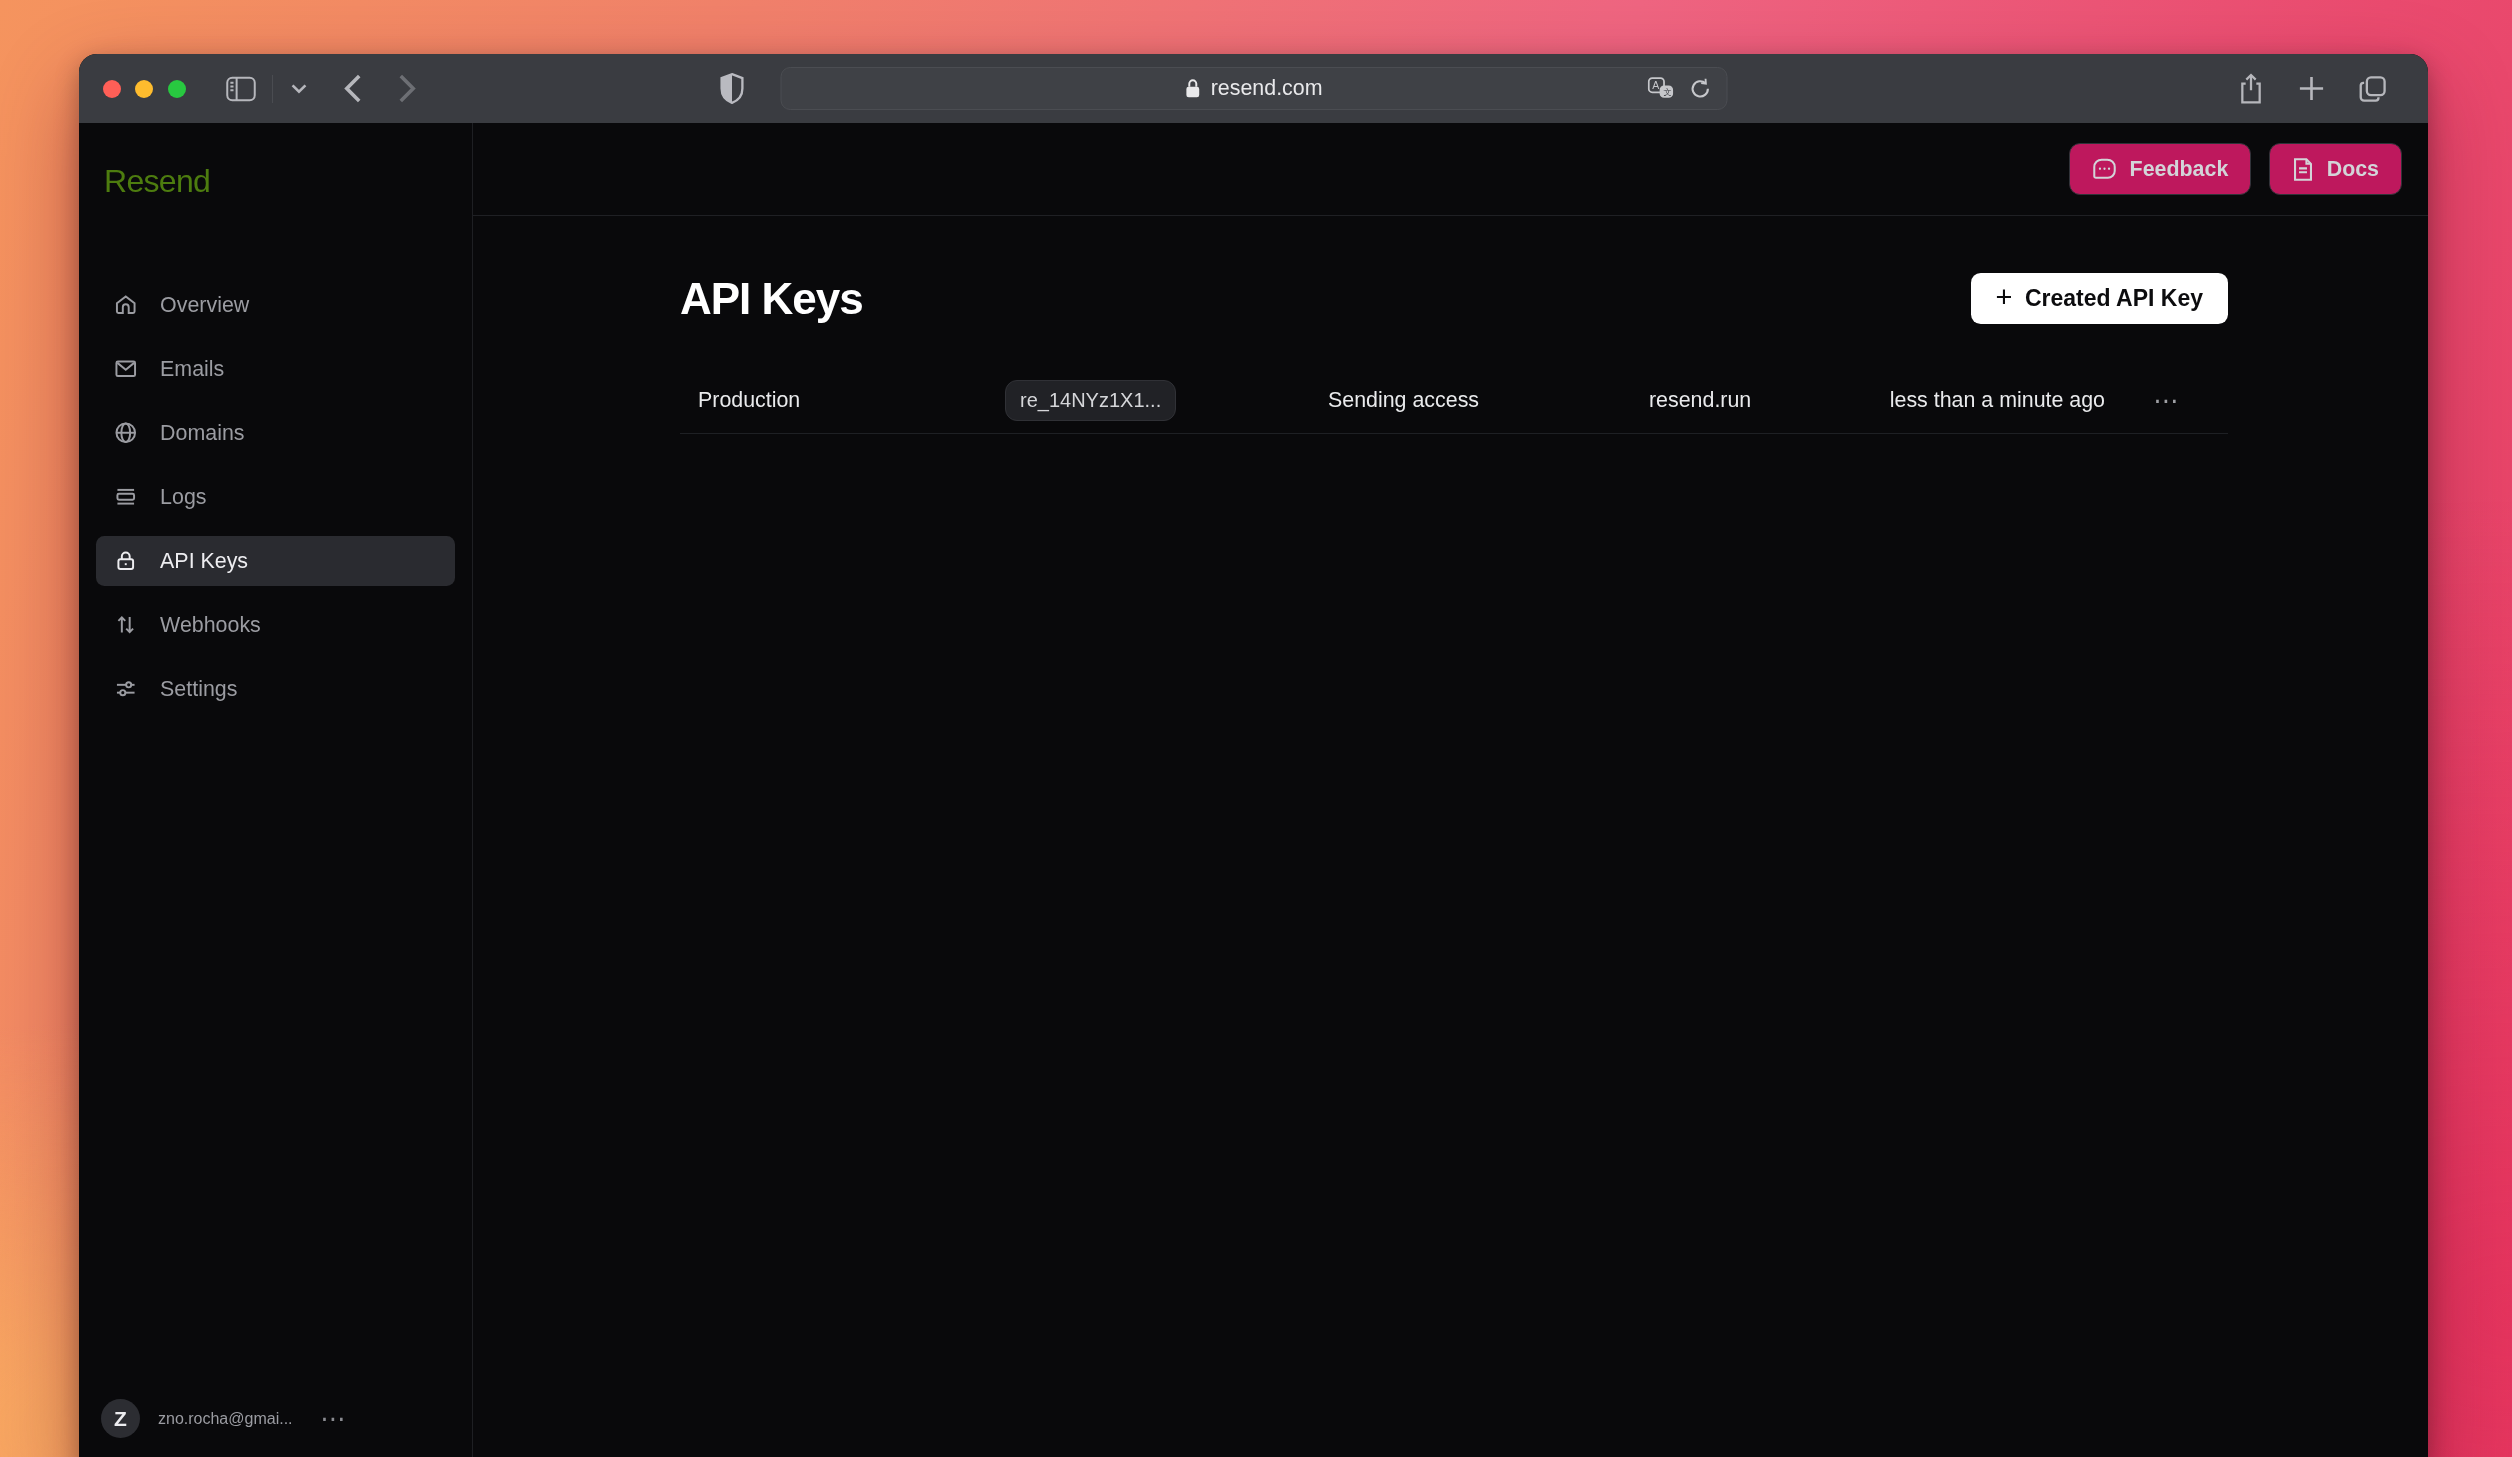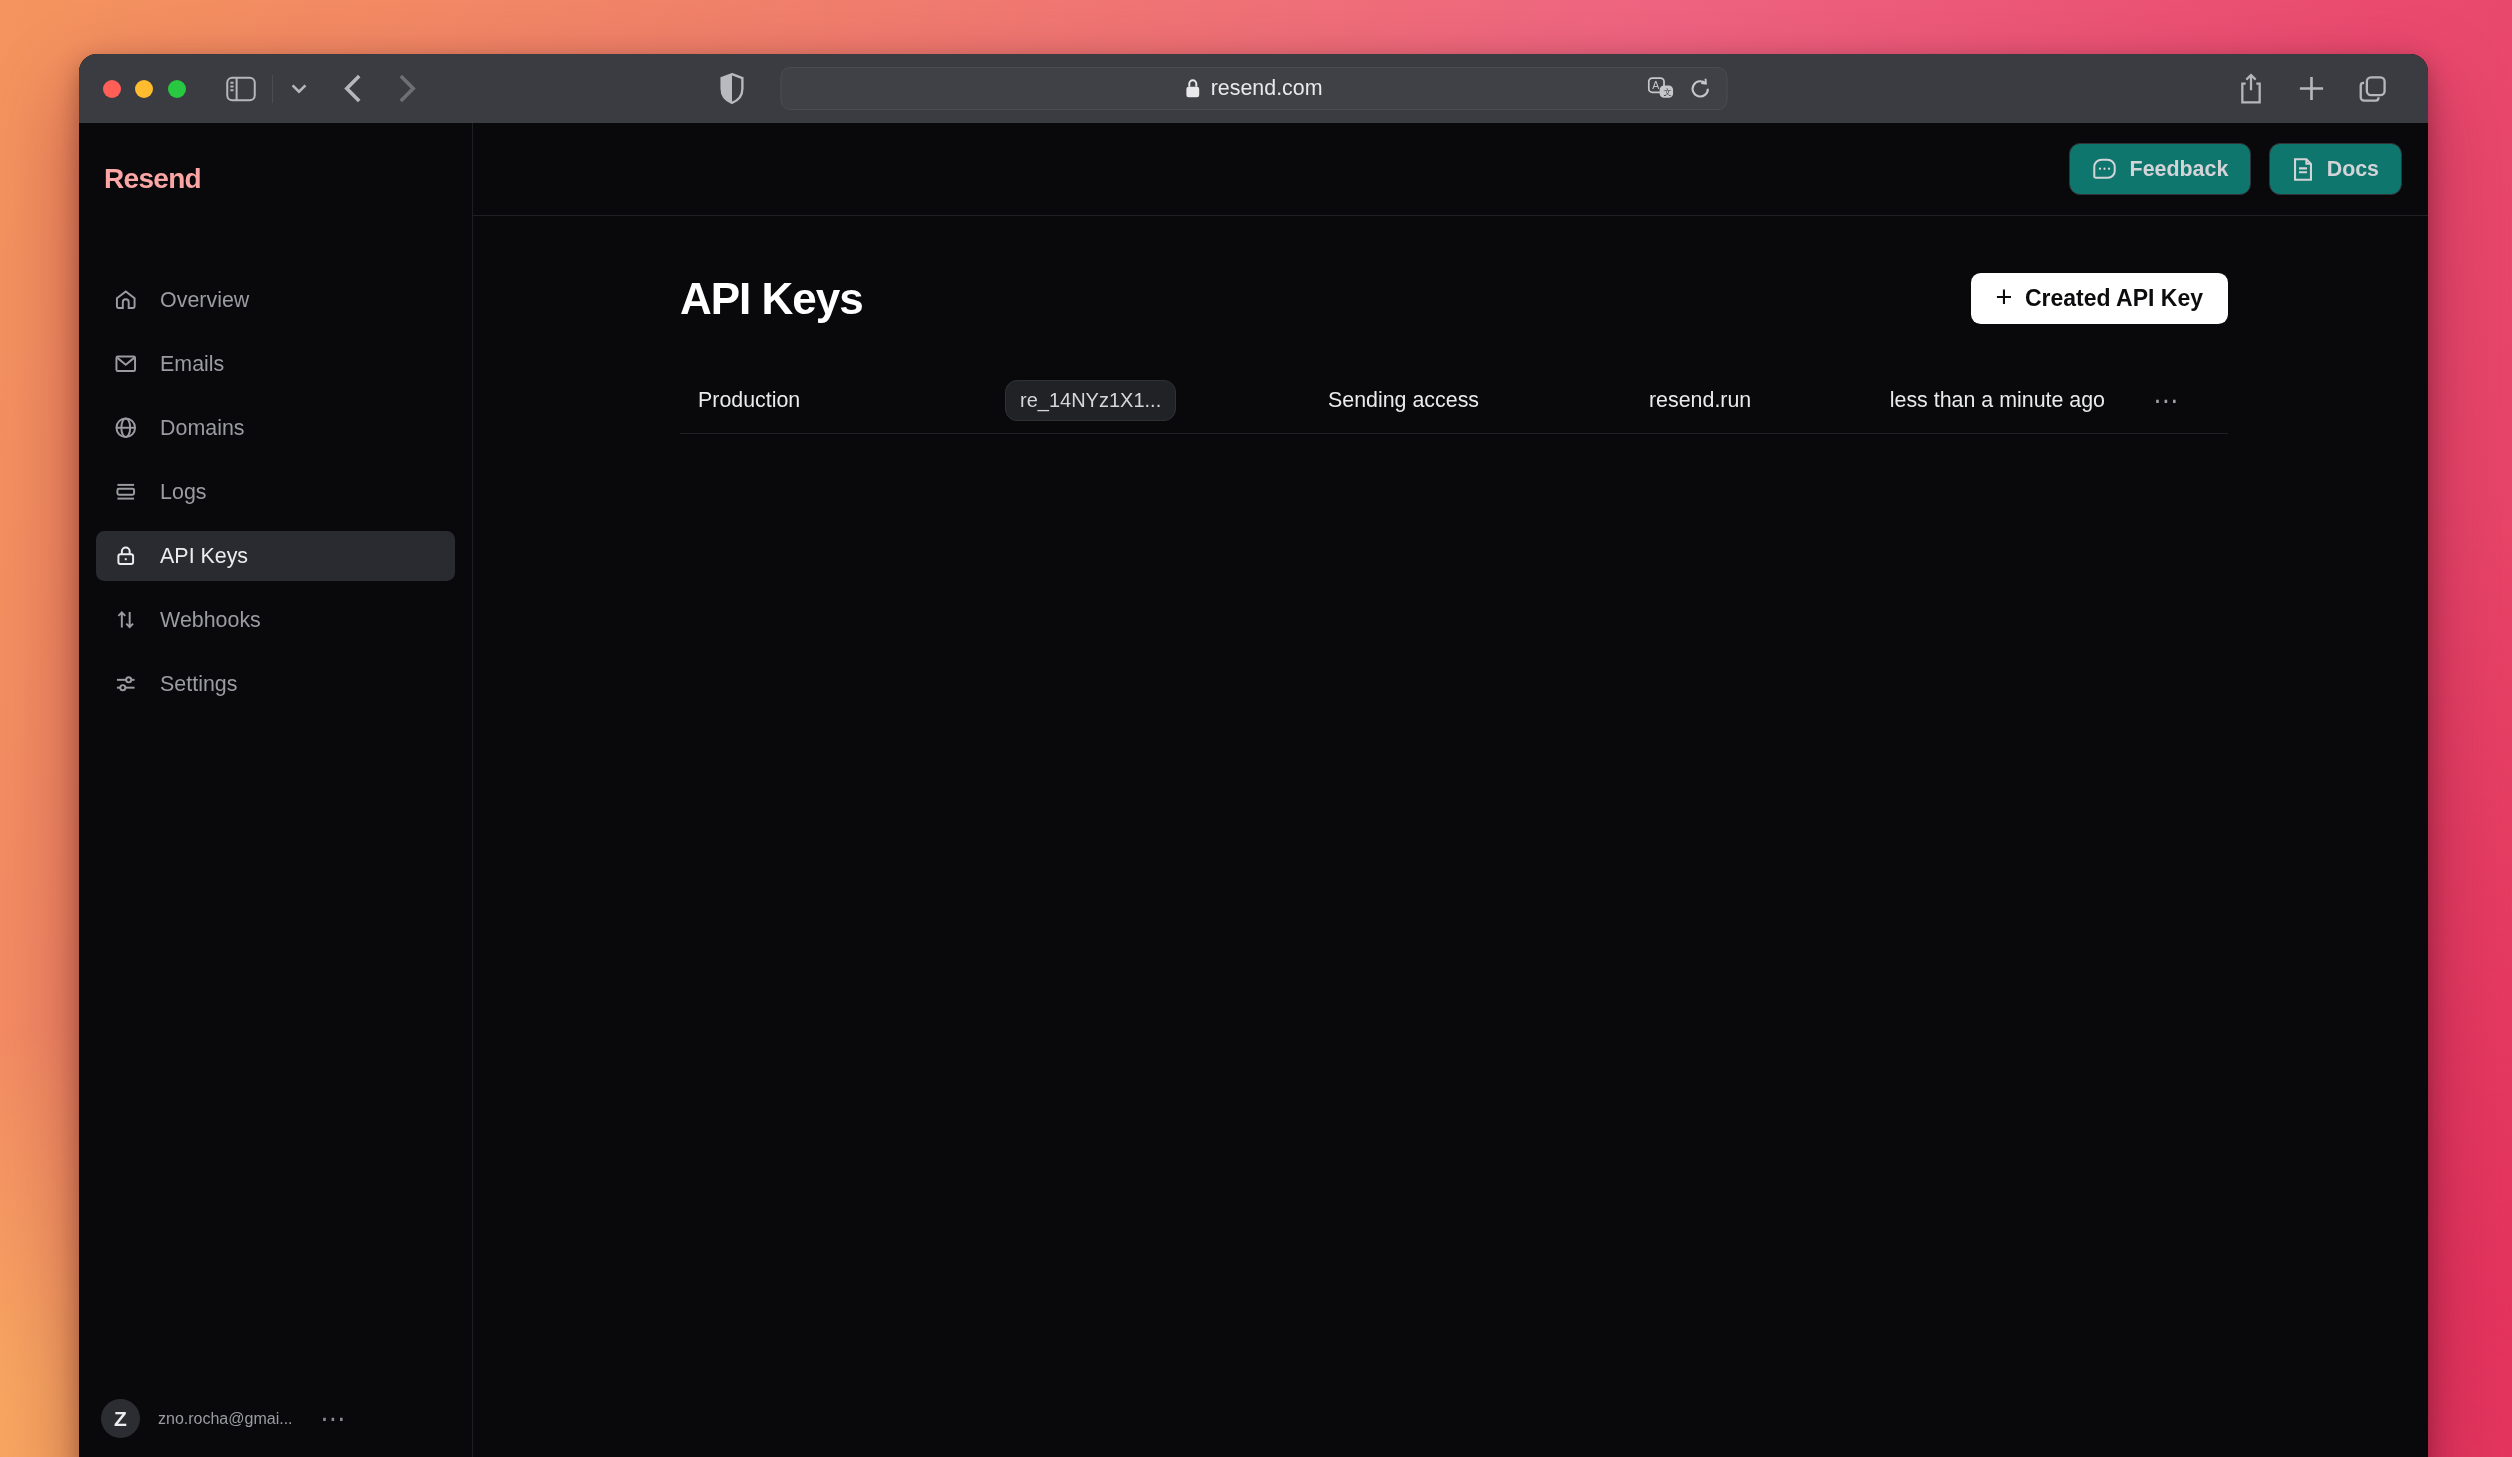--- a/index.html
+++ b/index.html
@@ -36,39 +36,39 @@
     background:#3f4146; border:1.4px solid #4b4d52;
     display:flex; align-items:center; justify-content:center;
   }
   .url-text{ display:flex; align-items:center; gap:9.7px; color:#e9e9eb; font-size:21.4px; }
   .url-right{ position:absolute; right:14px; top:0; height:100%; display:flex; align-items:center; gap:15px; color:#c6c7cb; }
   .shield-wrap{ position:absolute; left:calc(50% - 474px - 61px); top:18px; color:#b9bac0; }
   .tb-right{ margin-left:auto; display:flex; align-items:center; gap:32px; padding-right:16.6px; color:#c2c3c7; }
   
   .app{ flex:1; display:flex; background:#09090b; min-height:0; }
   .sidebar{ width:394px; flex:0 0 394px; border-right:1.4px solid #1e1f23; display:flex; flex-direction:column; }
-  .logo{ margin:40px 0 0 25px; color:#fca5a5; font-size:28px; font-weight:700; letter-spacing:-0.7px; }
+  .logo{ margin:40px 0 0 25px; color:#4d7c0f; font-size:32px; font-weight:400; letter-spacing:-0.7px; }
   .nav{ margin-top:80px; padding:0 16.6px; display:flex; flex-direction:column; gap:14px; }
   .nav-item{
     height:50px; border-radius:8.3px; display:flex; align-items:center; gap:23px;
     padding:0 18px; color:#9b9ca2; font-size:21.4px; font-weight:500; cursor:default;
   }
   .nav-item.active{ background:#2a2b30; color:#ededf0; }
   .nav-item svg{ flex:0 0 auto; }
   .account{ margin-top:auto; margin-bottom:39px; padding:0 22px; display:flex; align-items:center; gap:18px; }
   .avatar{ width:39px; height:39px; border-radius:50%; background:#2c2d32; color:#ededf0;
            display:flex; align-items:center; justify-content:center; font-size:21px; font-weight:700; }
   .email{ color:#9b9ca2; font-size:16px; }
   .dots{ color:#8a8b91; font-size:25px; letter-spacing:2.1px; margin-left:9.7px; }
   
   .main{ flex:1; display:flex; flex-direction:column; min-width:0; }
   .topbar{ height:93px; flex:0 0 93px; border-bottom:1.4px solid #1f2024;
            display:flex; align-items:center; justify-content:flex-end; gap:18px; padding-right:26px; }
   .chip-btn{
-    height:52px; border-radius:11px; border:1.4px solid #313339; background:#0f766e;
+    height:52px; border-radius:11px; border:1.4px solid #313339; background:#be185d;
     color:#d3d4d8; font-size:21.4px; font-weight:700; display:flex; align-items:center; gap:12.4px;
     padding:0 22px; cursor:pointer; font-family:inherit;
   }
   .content{ padding:57px 200px 0 207px; }
   .page-header{ display:flex; align-items:center; justify-content:space-between; margin-bottom:44px; }
   .page-title{ color:#fff; font-size:44px; font-weight:800; letter-spacing:-1px; }
   .create-btn{
     height:51px; border-radius:9.7px; background:#fff; border:none; color:#0c0c0e;
     font-size:23px; font-weight:700; display:flex; align-items:center; gap:12.4px; padding:0 25px;
     cursor:pointer; font-family:inherit;

